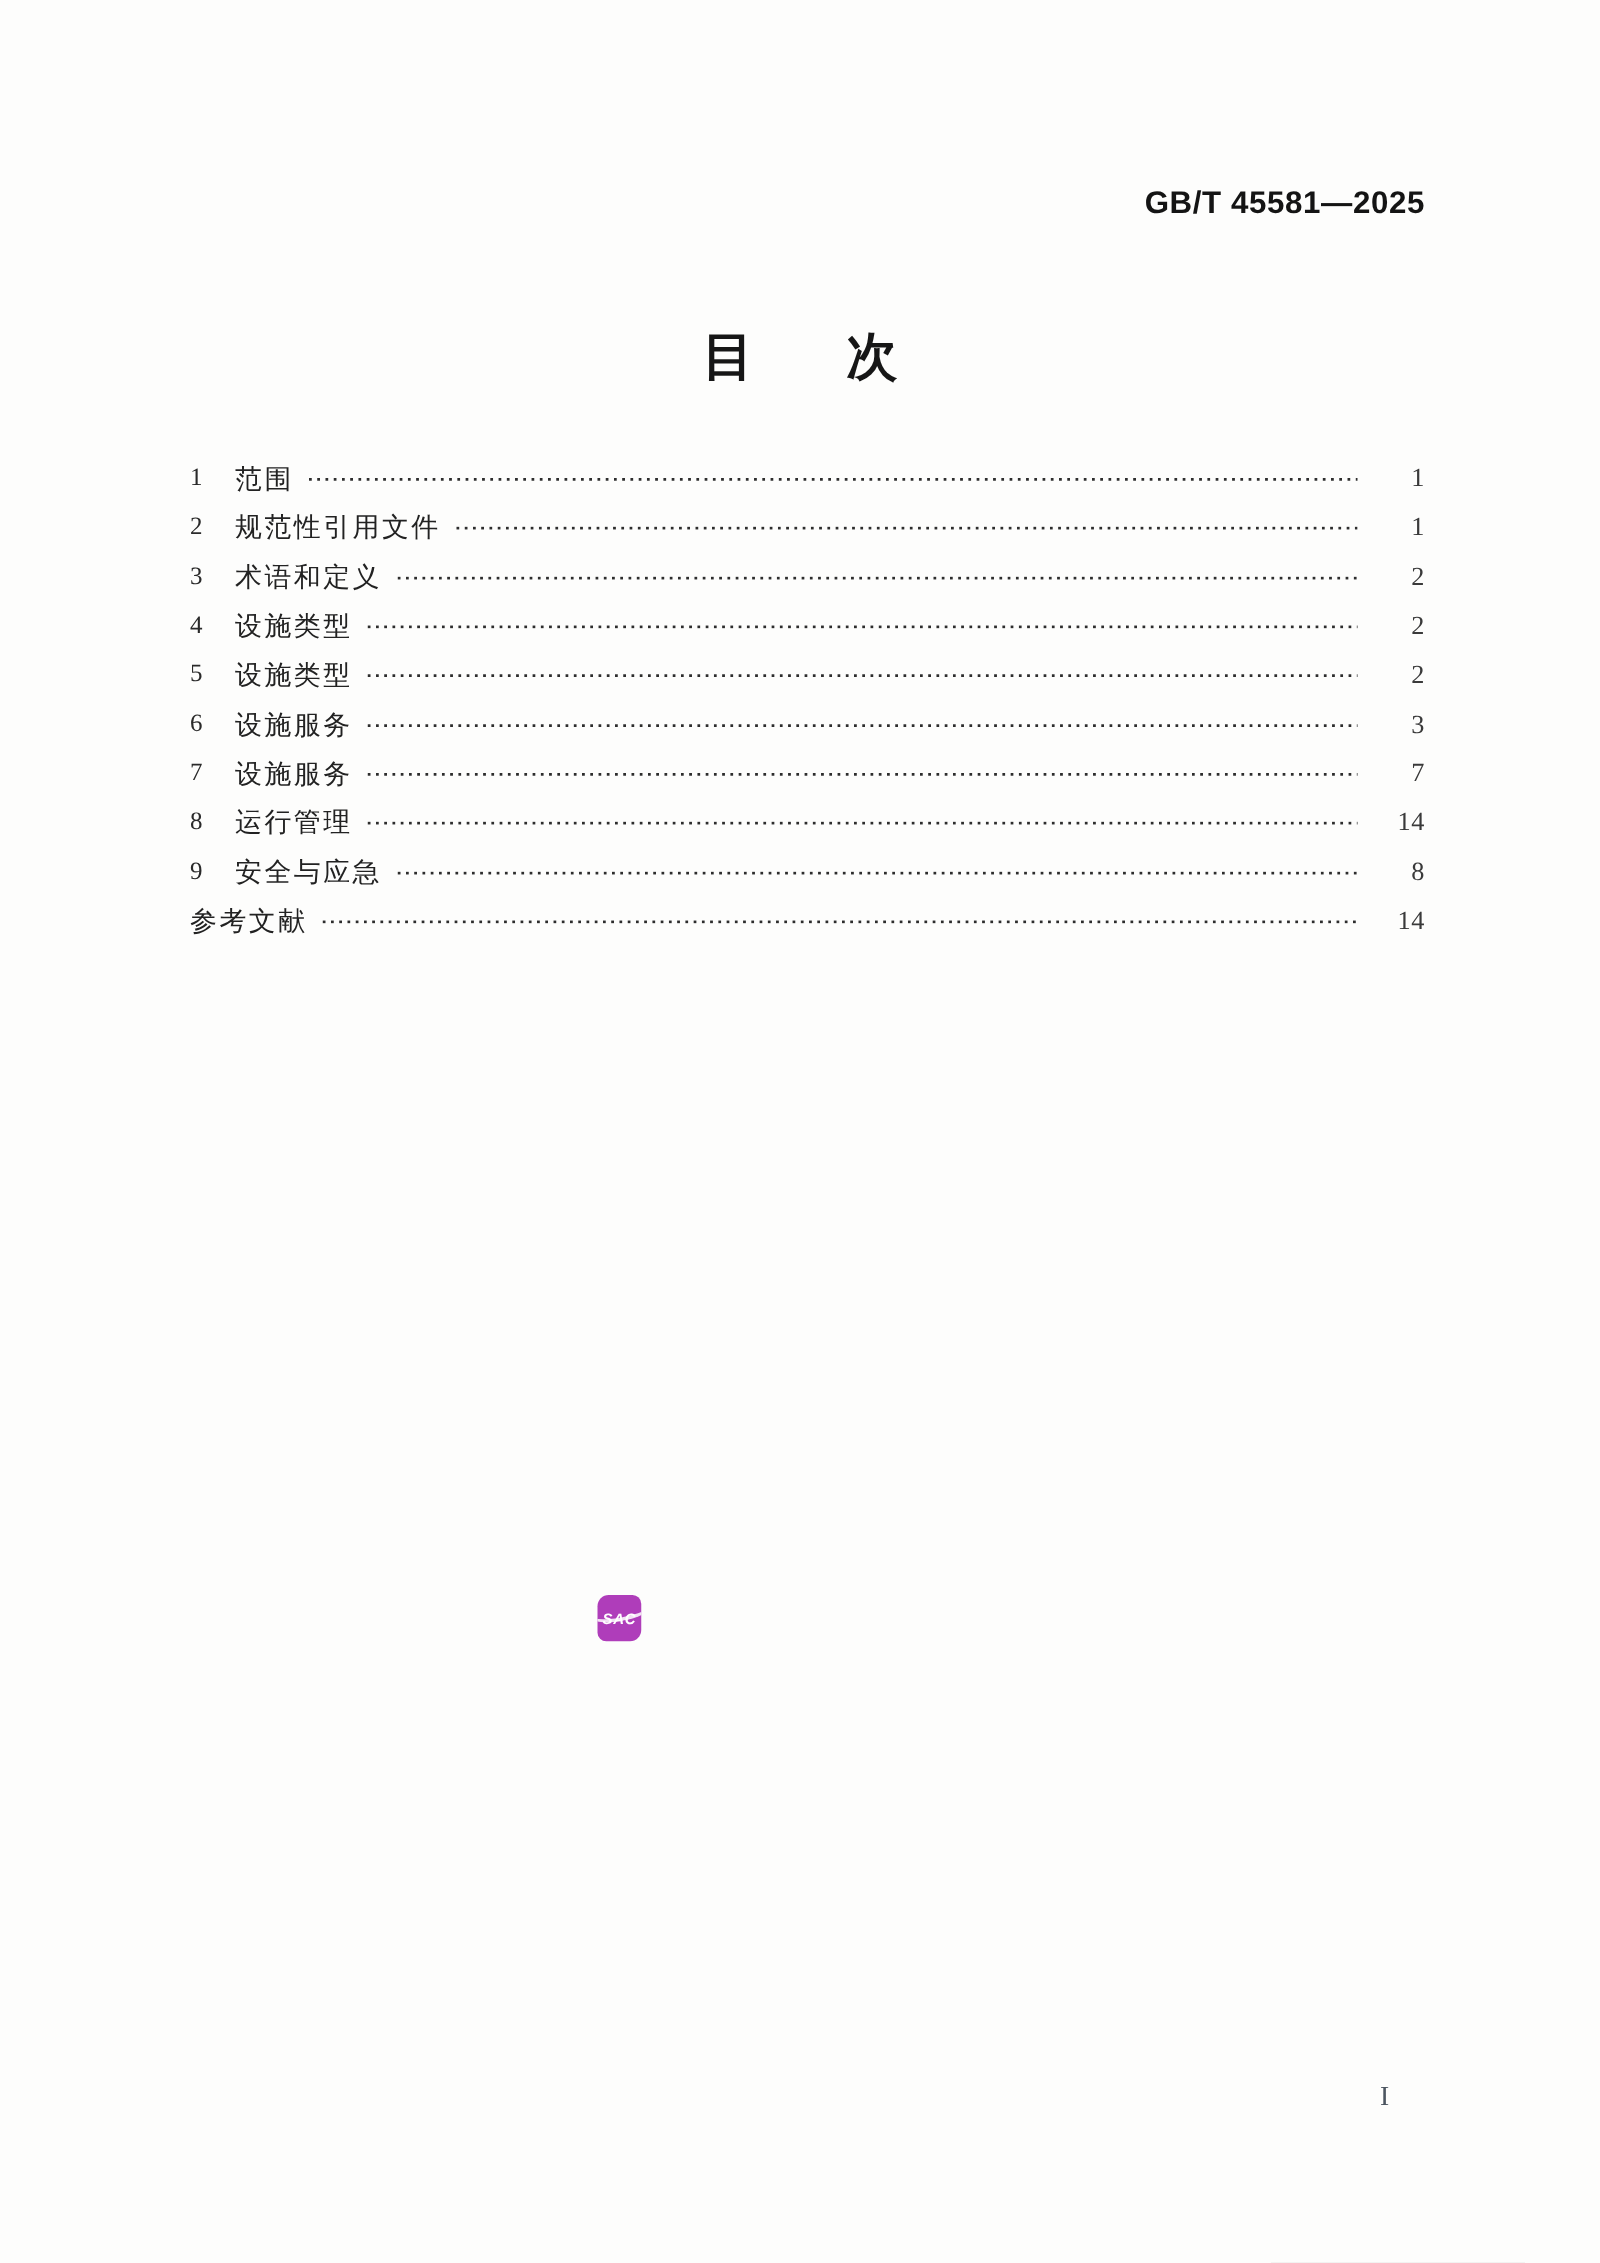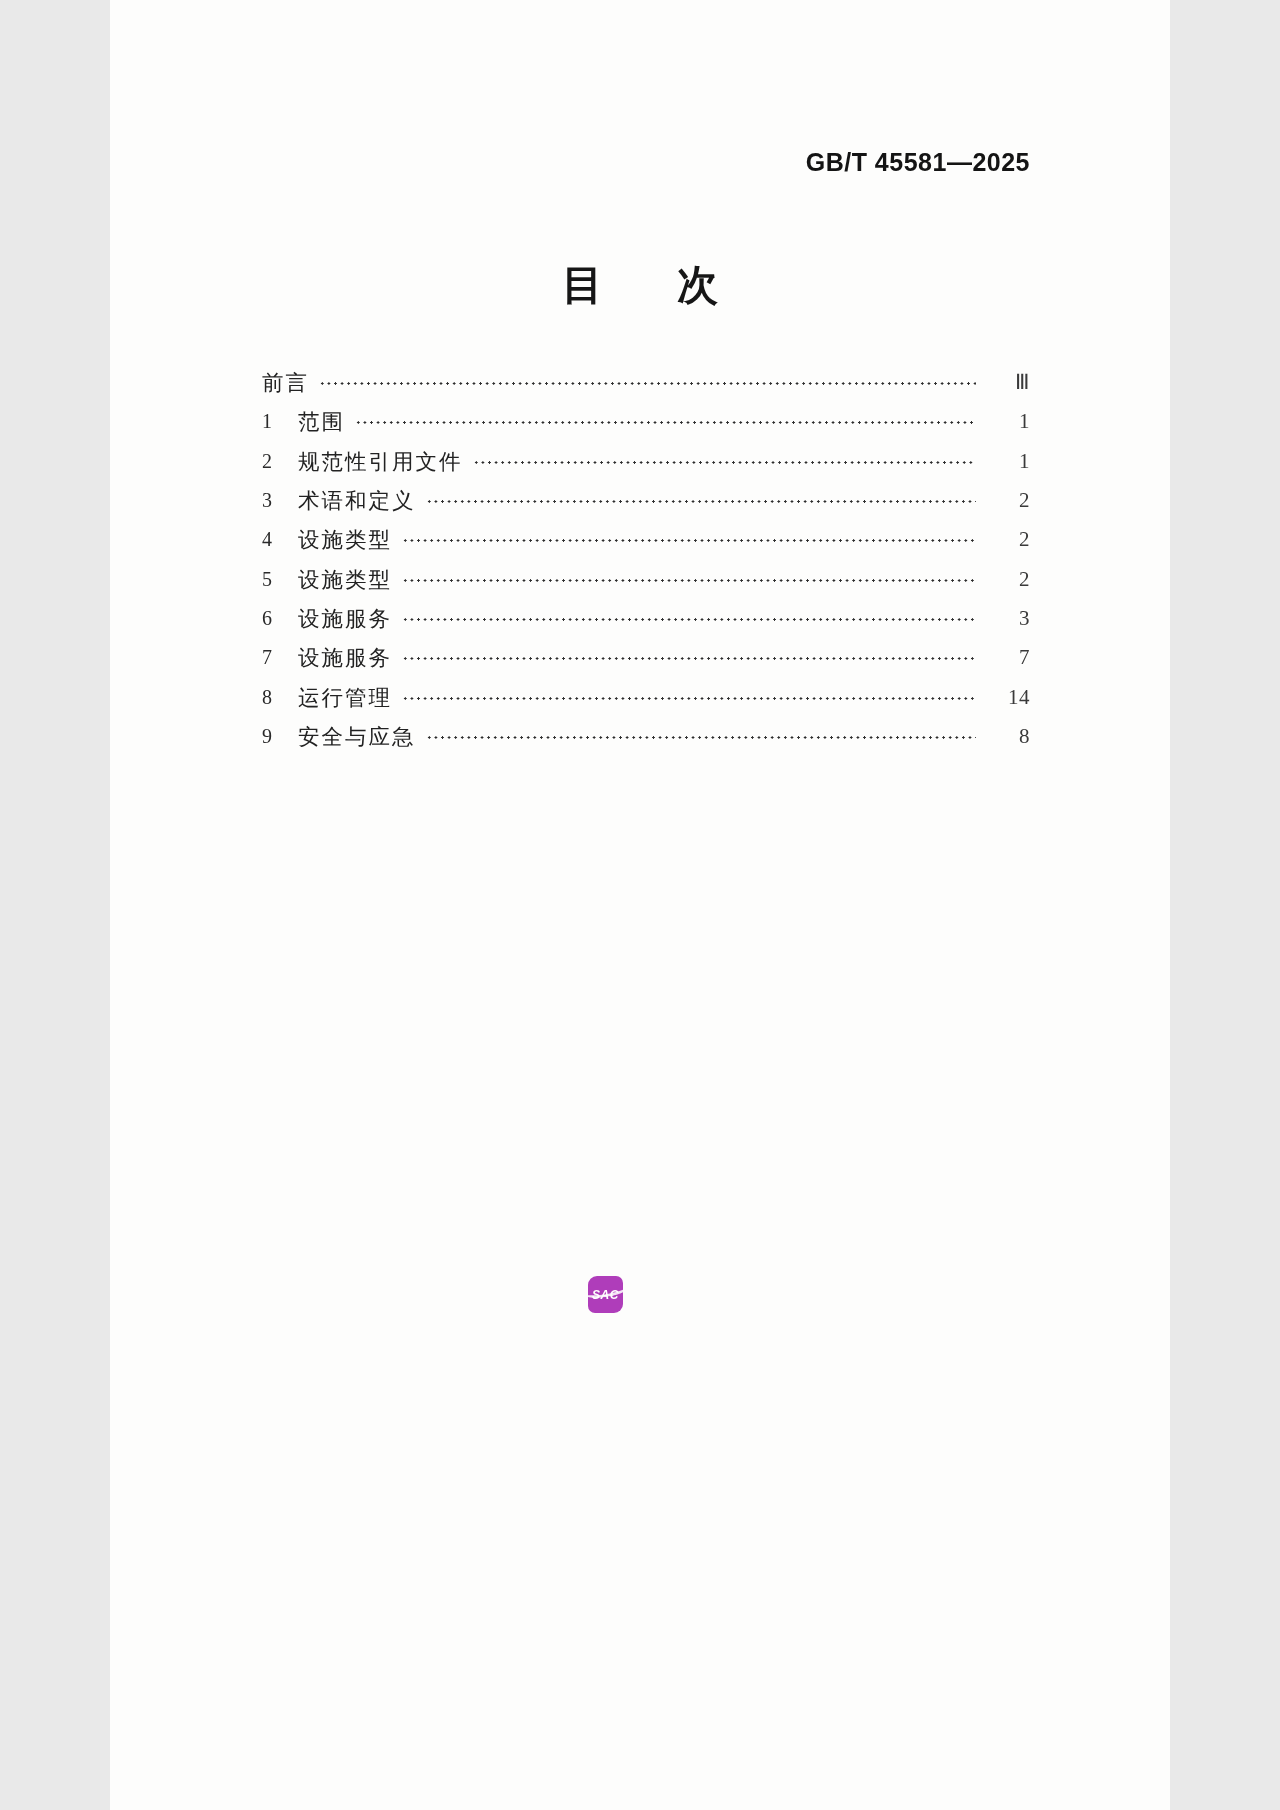--- a/index.html
+++ b/index.html
@@ -2,21 +2,21 @@
 <html><head>
 <meta charset="utf-8">
 <style>
   html, body {
     margin: 0;
     padding: 0;
     background: #e9e9e9;
   }
   .page {
     position: relative;
-    width: 1060px;
+    width: 1280px;
     height: 1810px;
     margin: 0 auto;
     background: #fdfdfc;
     overflow: hidden;
     font-family: "Liberation Serif", serif;
     color: #1f1f1f;
   }
 
   
   .std-code {
@@ -143,26 +143,20 @@
 
   <div class="std-code">GB/T 45581—2025</div>
 
   <div class="doc-title">
     <span>目</span>
     <span>次</span>
   </div>
 
   <div class="toc-list">
       <div class="toc-row">
-
-      <span class="toc-label">前言</span>
-      <span class="toc-dots"></span>
-      <span class="toc-page">Ⅲ</span>
-    </div>
-      <div class="toc-row">
       <span class="toc-num">1</span>
       <span class="toc-label">范围</span>
       <span class="toc-dots"></span>
       <span class="toc-page">1</span>
     </div>
       <div class="toc-row">
       <span class="toc-num">2</span>
       <span class="toc-label">规范性引用文件</span>
       <span class="toc-dots"></span>
       <span class="toc-page">1</span>
@@ -201,20 +195,26 @@
       <span class="toc-num">8</span>
       <span class="toc-label">运行管理</span>
       <span class="toc-dots"></span>
       <span class="toc-page">14</span>
     </div>
       <div class="toc-row">
       <span class="toc-num">9</span>
       <span class="toc-label">安全与应急</span>
       <span class="toc-dots"></span>
       <span class="toc-page">8</span>
+    </div>
+      <div class="toc-row">
+
+      <span class="toc-label">参考文献</span>
+      <span class="toc-dots"></span>
+      <span class="toc-page">14</span>
     </div>
     </div>
 
   <div class="watermark">
     <span class="watermark-text">SAC</span>
   </div>
 
   <div class="folio">I</div>
 
 </div>

